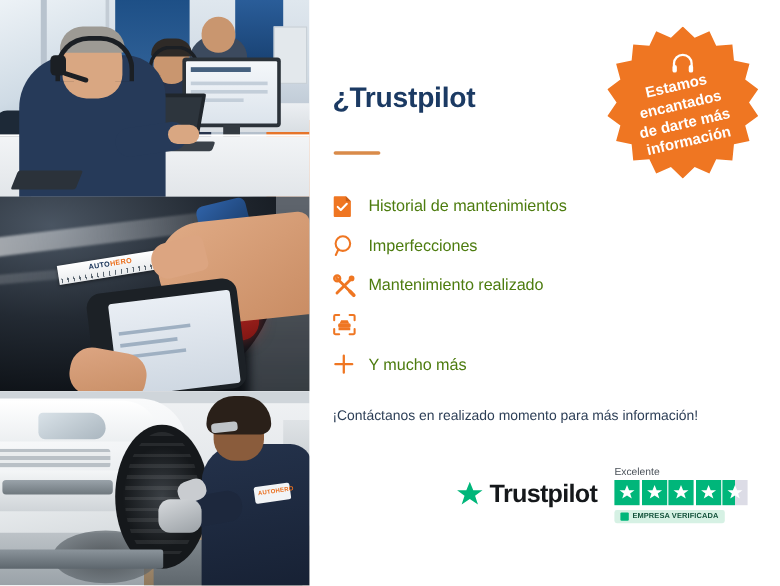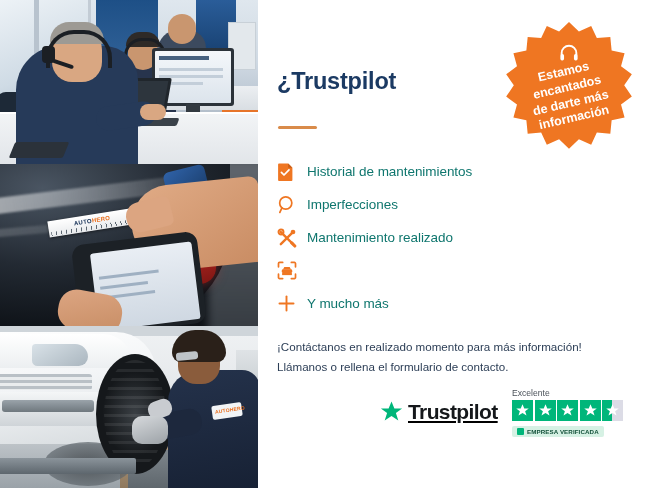--- a/index.html
+++ b/index.html
@@ -199,28 +199,28 @@
       7.9% 23.6%,17.7% 21.6%,18.7% 11.4%,28.9% 12.2%,33.2% 3.1%,42.5% 7.2%);}
   .badge .hs{position:absolute;left:54px;top:20px;width:24px;height:22px;}
   .badge .txt{position:absolute;left:8px;top:42px;width:116px;
     transform:rotate(-13deg);text-align:center;
     font-size:12.5px;line-height:1.26;font-weight:700;color:#fff;}
 
   
   .list{position:absolute;left:19px;top:155px;width:300px;}
   .item{display:flex;align-items:center;height:33px;}
   .item .ico{width:30px;height:22px;flex:0 0 30px;display:flex;align-items:center;}
-  .item .lbl{font-size:13.5px;color:#0f766e;letter-spacing:-.05px;}
+  .item .lbl{font-size:13.5px;color:#4d7c0f;letter-spacing:-.05px;}
 
   .para{position:absolute;left:19px;top:325px;width:350px;
     font-size:11.6px;line-height:1.72;color:#2c3e56;}
 
   
   .tp{position:absolute;left:121px;top:388px;width:250px;height:58px;}
-  .tp .logo{position:absolute;left:0;top:12px;display:flex;align-items:center;gap:4px;text-decoration:underline;}
+  .tp .logo{position:absolute;left:0;top:12px;display:flex;align-items:center;gap:4px;}
   .tp .logo .name{font-size:21px;font-weight:700;color:#15181b;letter-spacing:-.6px;}
   .tp .rating{position:absolute;left:133px;top:0;width:118px;}
   .tp .exc{font-size:8.6px;color:#4a5159;margin-bottom:2px;}
   .tp .stars{display:flex;gap:1.5px;}
   .tp .st{width:21px;height:21px;background:#00b67a;display:flex;align-items:center;justify-content:center;}
   .tp .st.half{background:linear-gradient(90deg,#00b67a 50%,#dcdce6 50%);}
   .tp .ver{margin-top:3px;display:inline-flex;align-items:center;gap:3px;
     background:#d6f1e4;border-radius:2px;padding:2px 5px;}
   .tp .ver .chk{width:7px;height:7px;background:#00b67a;border-radius:1px;
     display:flex;align-items:center;justify-content:center;}
@@ -418,21 +418,20 @@
                 <path d="M2.6 10h14.8"></path>
             </g>
           </svg>
         </span>
         <span class="lbl">Y mucho más</span>
       </div>
     </div>
 
     <p class="para">
       <span>¡Contáctanos en realizado momento para más información!</span><br>
-      <span>Llámanos o rellena el formulario de contacto.</span>
     </p>
 
     <div class="tp">
       <div class="logo">
         <svg width="25" height="24" viewBox="0 0 24 24">
           <path d="M12 1.4 14.9 8.6 22.6 8.6 16.4 13.1 18.8 20.4 12 15.9 5.2 20.4 7.6 13.1 1.4 8.6 9.1 8.6z" fill="#00b67a"></path>
         </svg>
         <span class="name">Trustpilot</span>
       </div>
       <div class="rating">

